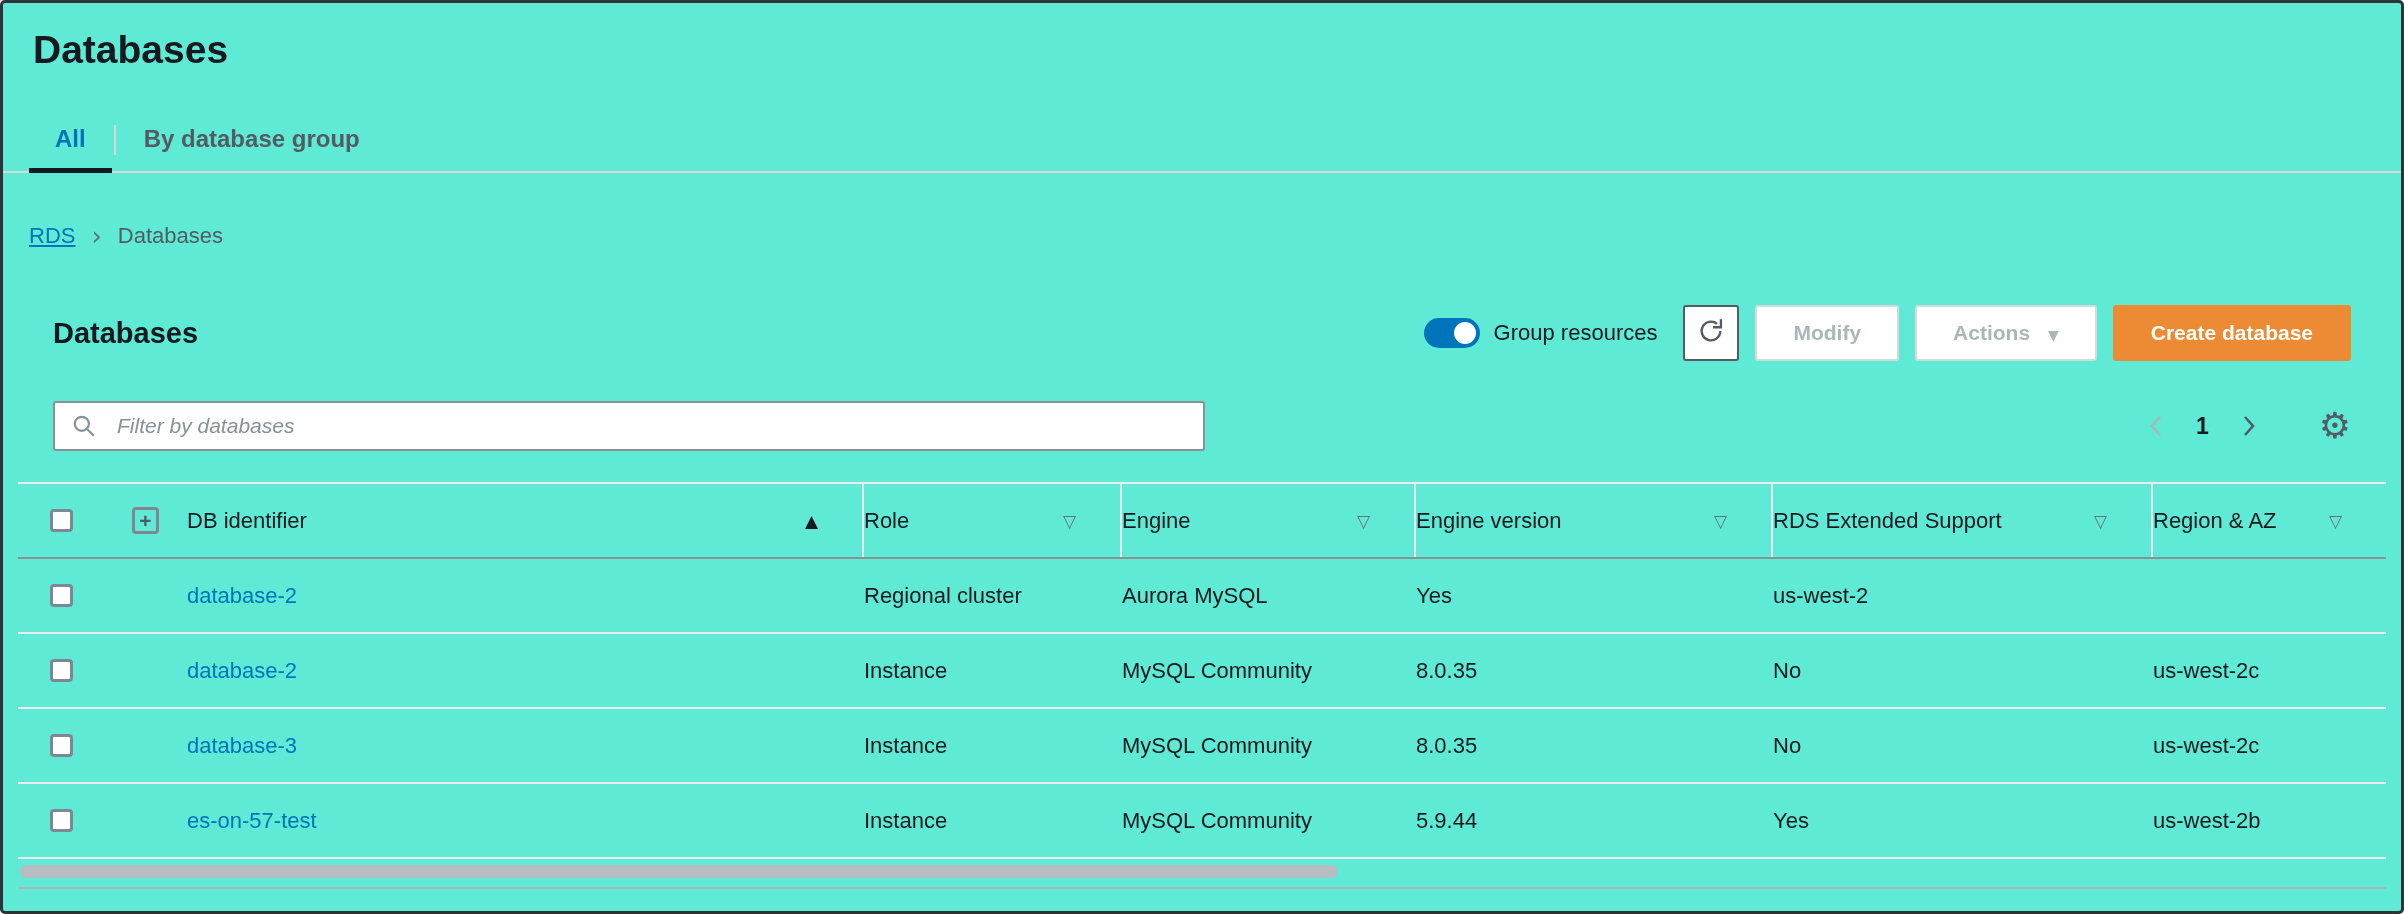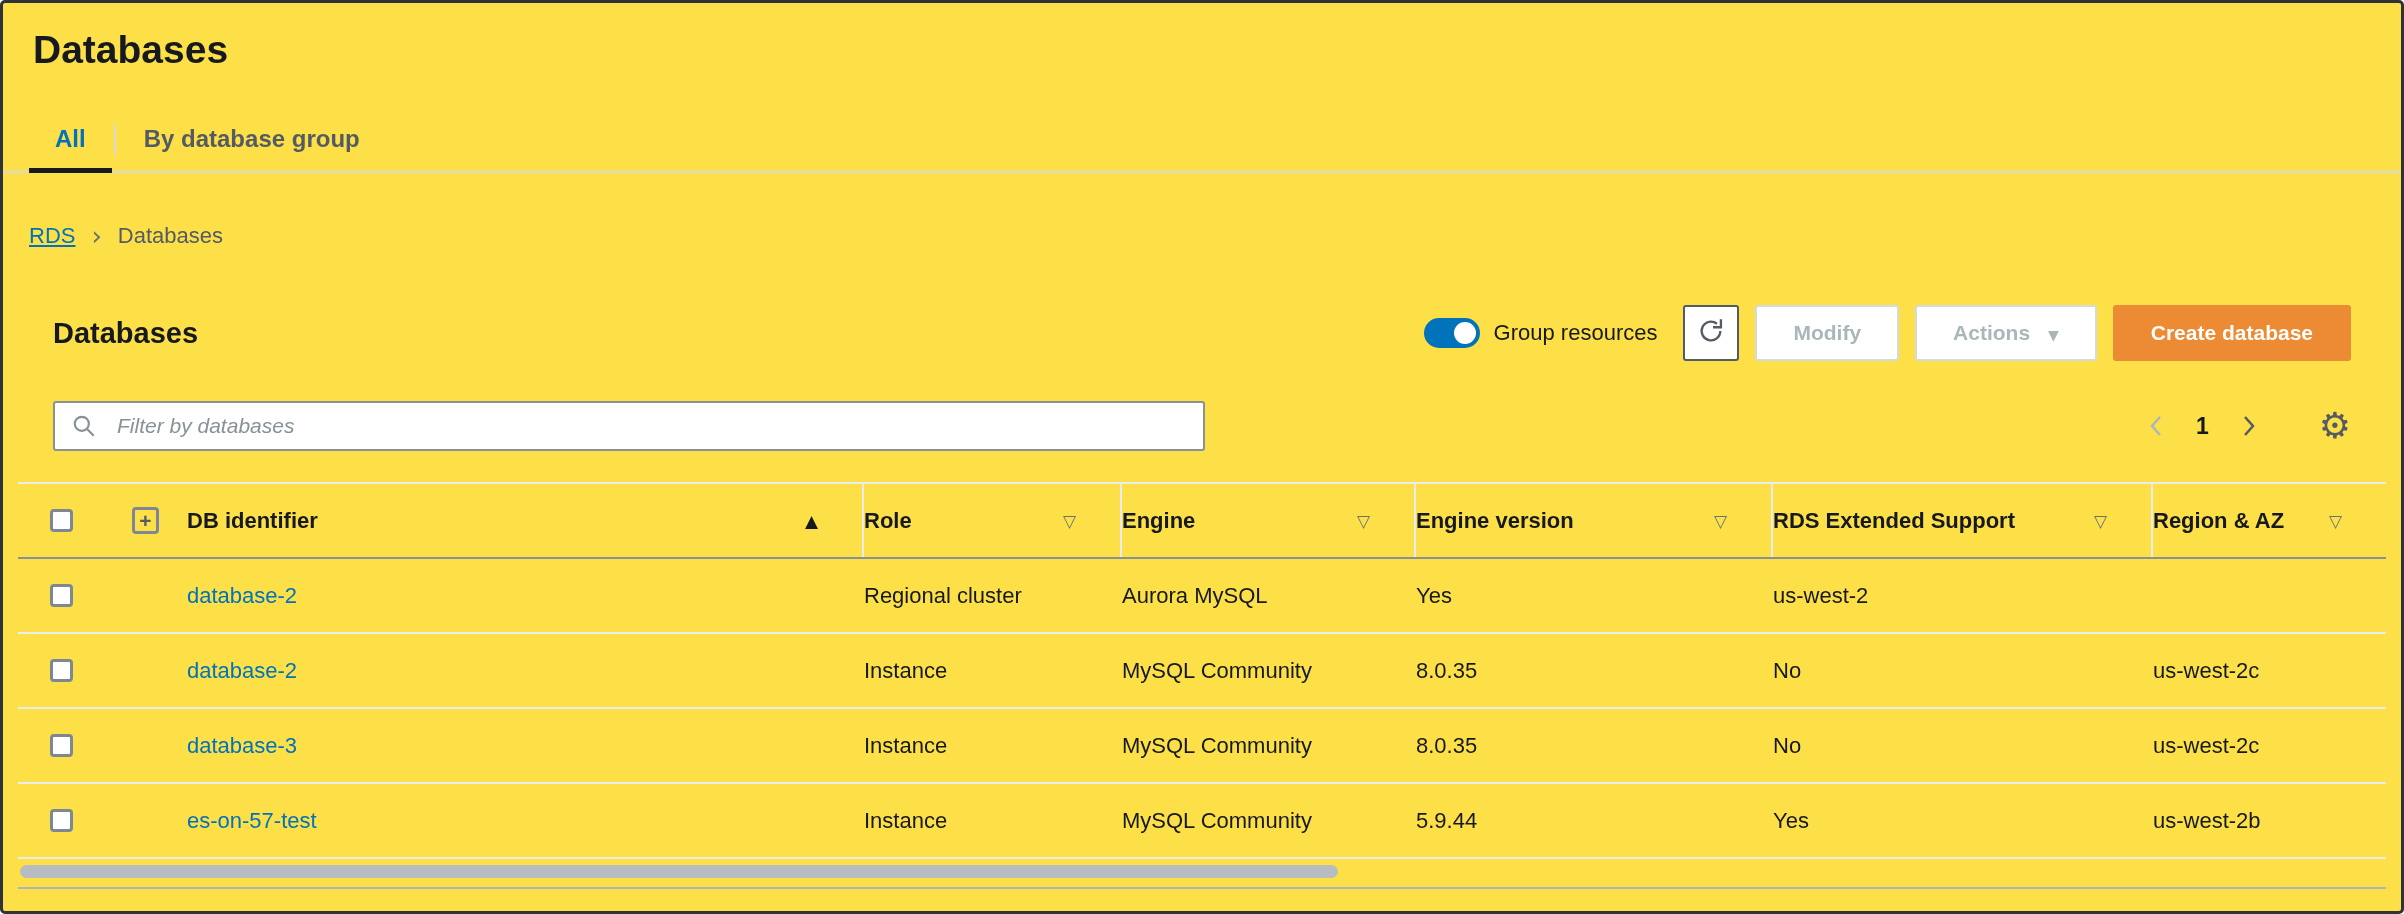--- a/index.html
+++ b/index.html
@@ -5,21 +5,21 @@
   * { box-sizing: border-box; }
   html,body { margin:0; padding:0; background:#fff; }
   body {
     width:2404px; height:914px;
     font-family:"Liberation Sans","DejaVu Sans",sans-serif;
     color:#16191f; overflow:hidden;
   }
   .frame {
     width:2404px; height:914px;
     border:3px solid #2f3338; border-radius:5px;
-    background:#fde047; overflow:hidden;
+    background:#5eead4; overflow:hidden;
   }
   
   .page-title {
     font-size:39px; font-weight:700; line-height:46px;
     margin:24px 0 0 30px; color:#16191f;
   }
   .tabbar {
     display:flex; align-items:stretch;
     margin-top:40px; padding-left:26px;
     border-bottom:2px solid #d5dbdb;
@@ -94,21 +94,21 @@
   .tr {
     display:grid;
     grid-template-columns:86px 83px 677px 258px 294px 357px 380px 1fr;
     align-items:stretch; height:75px; border-bottom:2px solid #eaeded;
   }
   .tr.thead {
     height:77px; border-top:2px solid #eaeded; border-bottom:2px solid #879196;
   }
   .td { display:flex; align-items:center; font-size:22px; }
   .td.center { justify-content:center; }
-  .th { font-weight:700; padding-right:44px; }
+  .th { font-weight:400; padding-right:44px; }
   .thead .th:not(.last) { border-right:2px solid #e8ecee; }
   .hicon { margin-left:auto; font-family:"DejaVu Sans",sans-serif; }
   .sort-icon { font-size:17px; color:#16191f; }
   .filter-icon { font-size:17px; color:#687078; }
   .checkbox {
     width:23px; height:23px; border:3px solid #7d8894; border-radius:4px;
     display:inline-block; background:#fff; cursor:pointer;
   }
   .expand-box {
     width:27px; height:27px; border:3px solid #7d8894; border-radius:4px;

